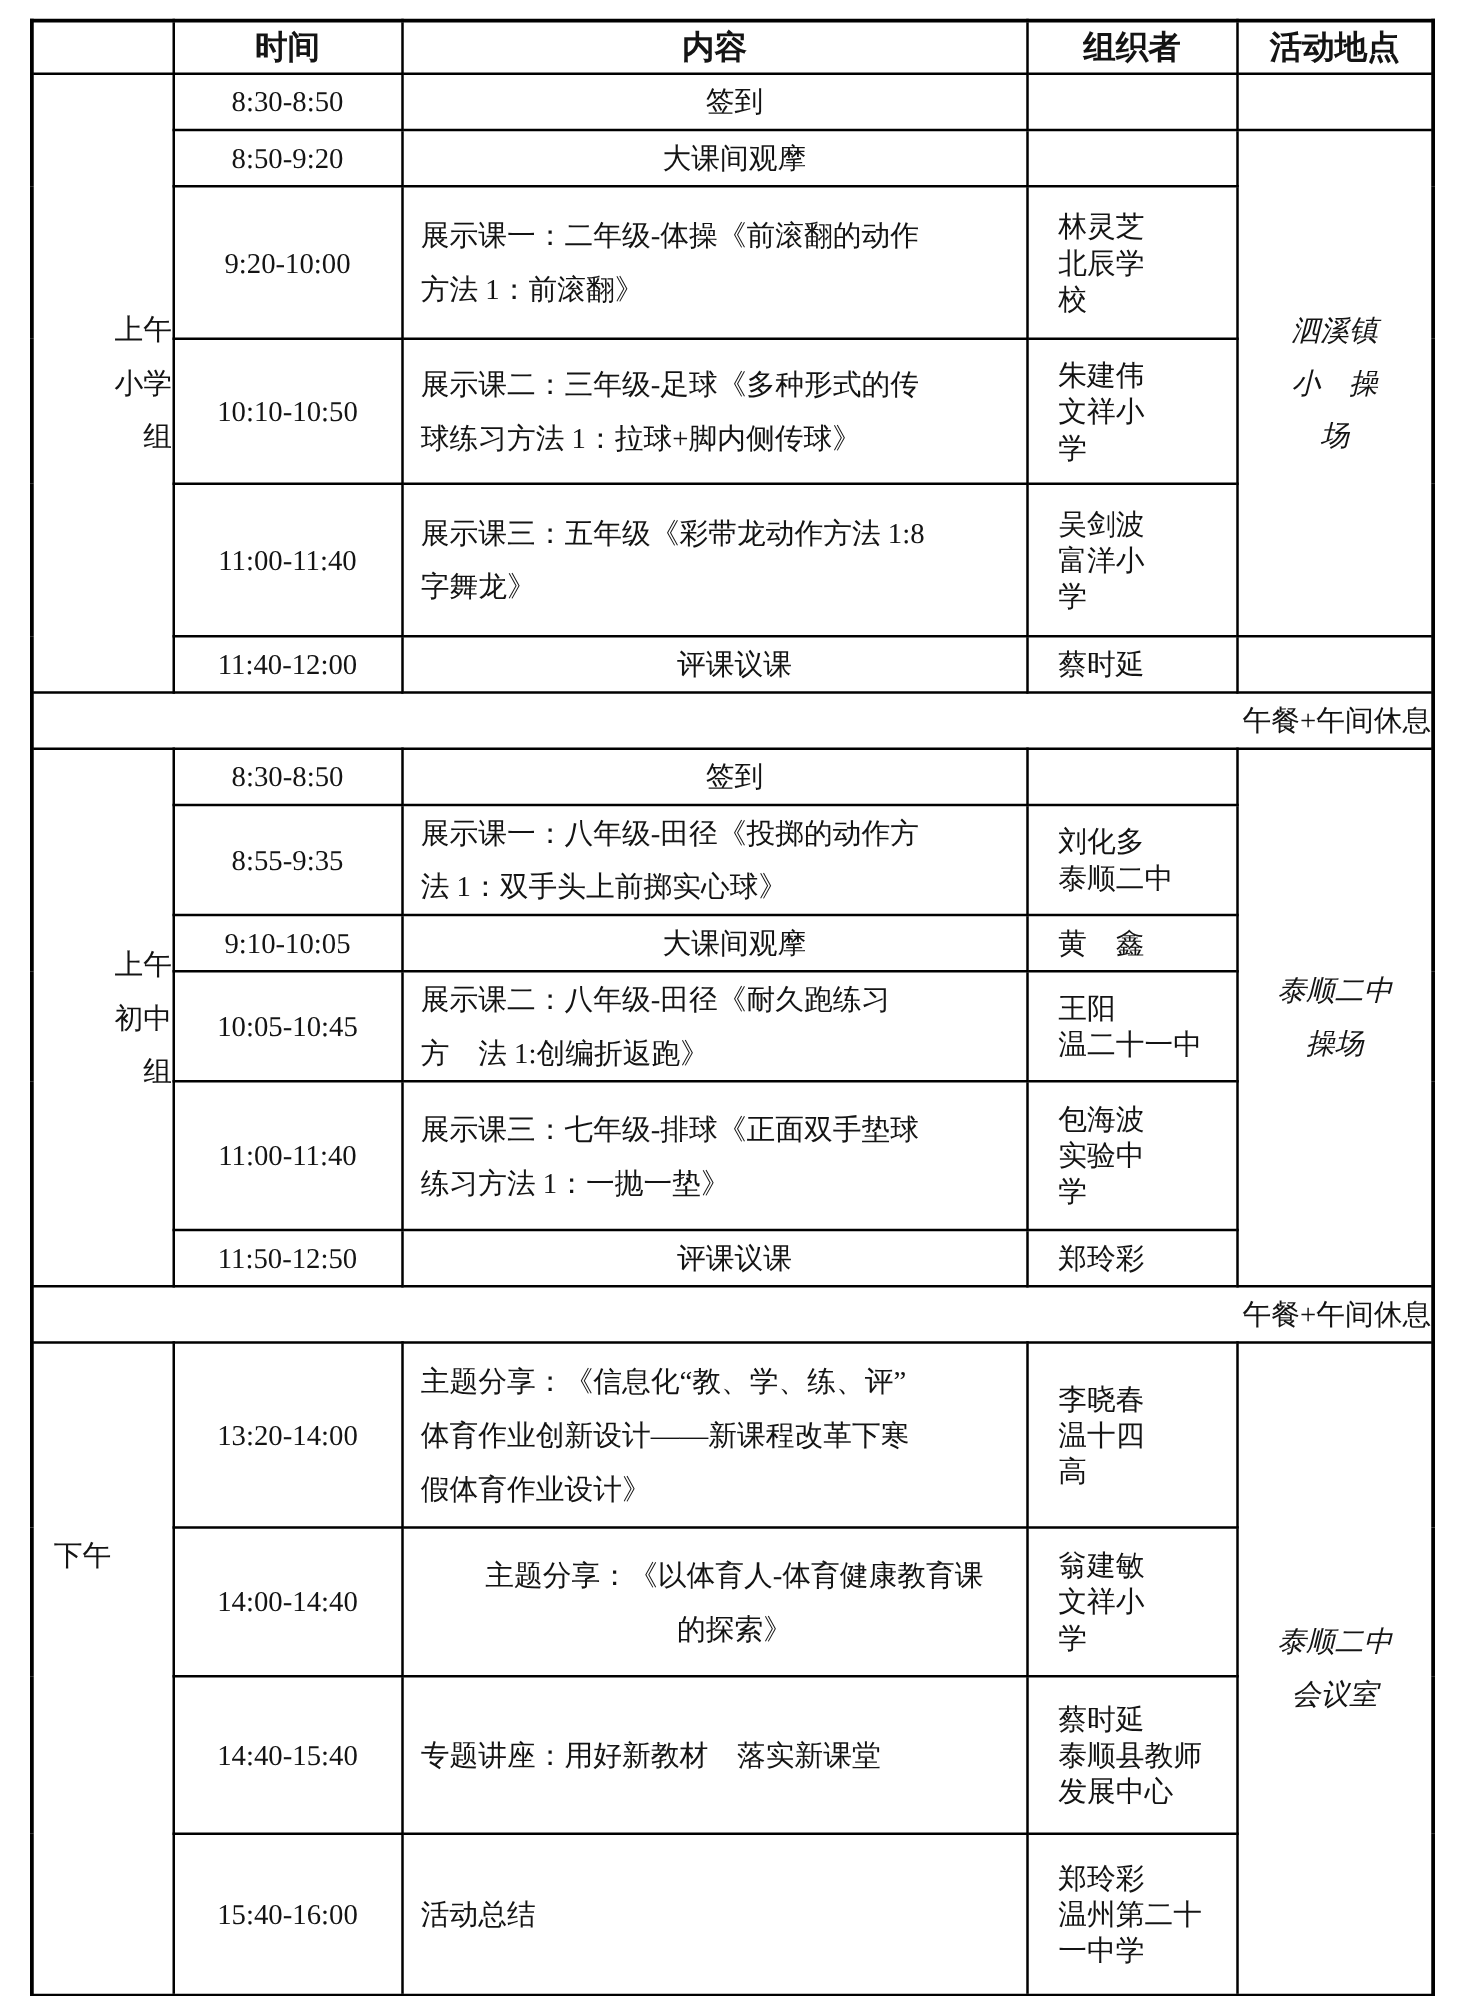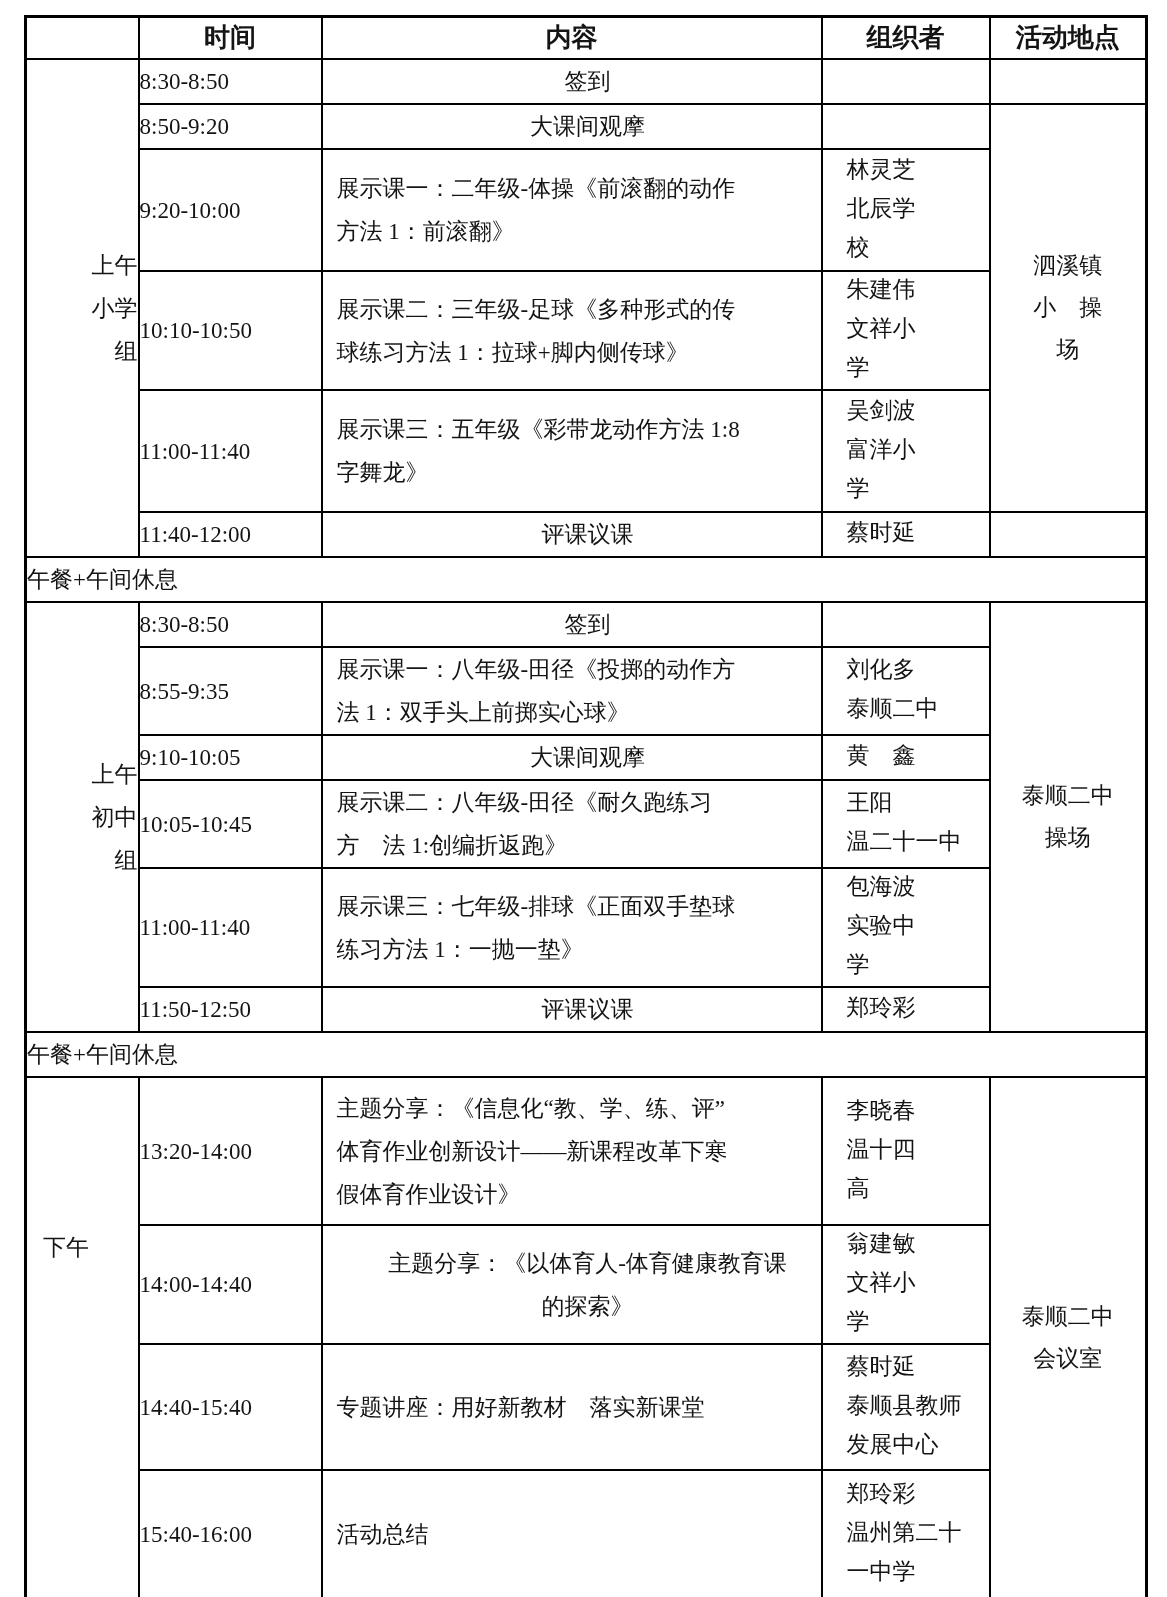--- a/index.html
+++ b/index.html
@@ -5,29 +5,29 @@
   html,body{margin:0;padding:0;background:#ffffff;}
   body{width:1167px;height:1597px;position:relative;
        font-family:"Liberation Serif","DejaVu Serif",serif;color:#141414;}
   .sheet{position:absolute;left:24px;top:15px;}
   table{border-collapse:collapse;table-layout:fixed;width:1121px;border:3px solid #000;}
   col.c-group{width:113px;} col.c-time{width:183px;} col.c-content{width:500px;}
   col.c-org{width:168px;} col.c-loc{width:157px;}
   th,td{border:2px solid #000;padding:0;vertical-align:middle;
         font-size:23px;line-height:43px;white-space:pre-line;}
   th{font-size:26px;font-weight:bold;text-align:center;line-height:40px;}
-  .t{}
+  .t{text-align:center;}
   .cc{text-align:center;padding-left:32px;}
   .cl{text-align:left;padding-left:14px;padding-right:10px;margin-left:35px;}
-  .org{text-align:left;padding-left:24px;padding-right:4px;line-height:39px;font-family:Liberation Mono, monospace;}
-  .loc{text-align:center;line-height:42px;}
+  .org{text-align:left;padding-left:24px;padding-right:4px;line-height:29px;}
+  .loc{text-align:center;line-height:42px;font-style:italic;}
   .grp{text-align:left;padding-left:16px;line-height:43px;}
   .ind{text-indent:1em;text-align:right;}
   .top{vertical-align:top;padding-top:148px;}
-  .break-cell{text-align:left;}
+  .break-cell{text-align:right;}
 </style>
 </head>
 <body>
 
 <div class="sheet">
 <table>
   <colgroup>
     <col class="c-group">
         <col class="c-time">
         <col class="c-content">

